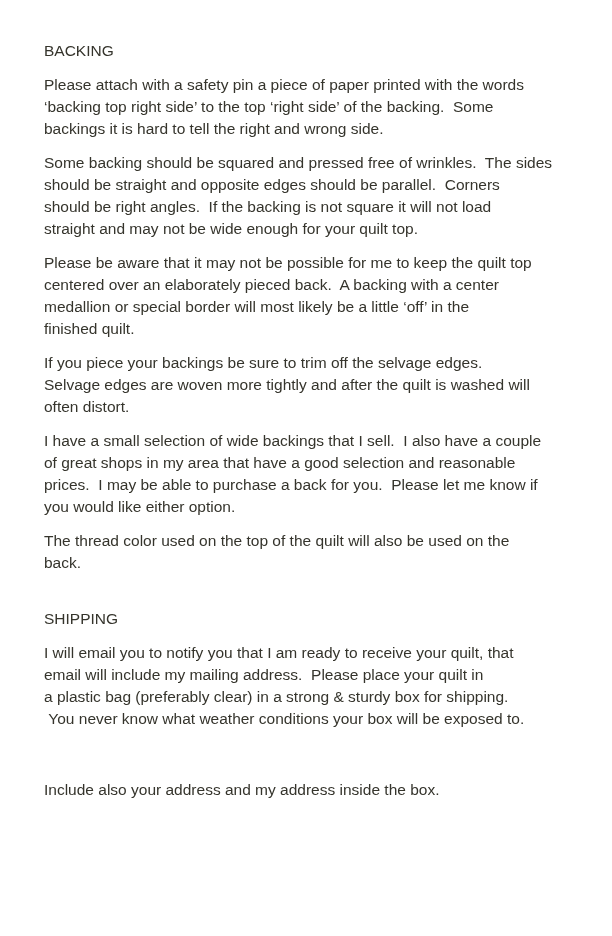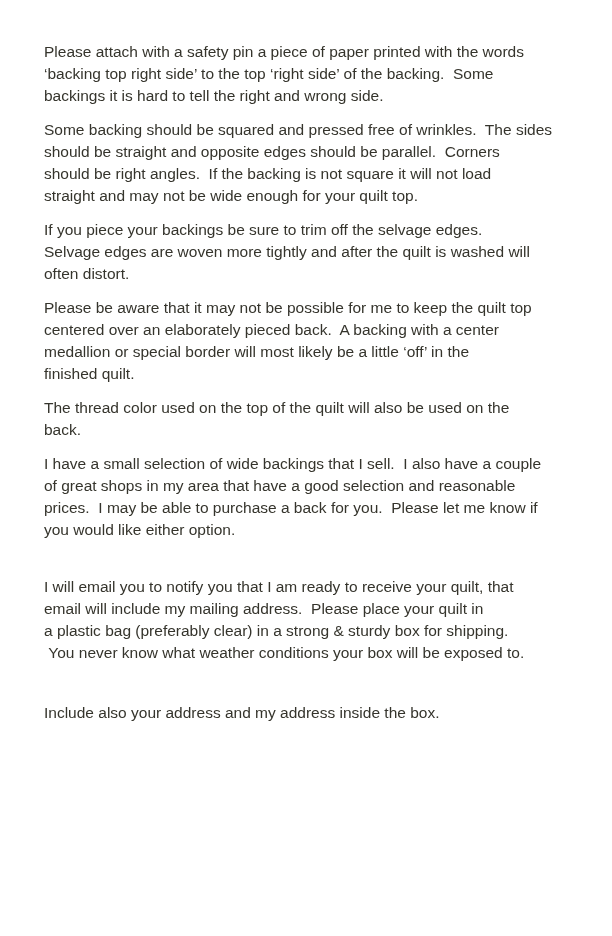--- a/index.html
+++ b/index.html
@@ -19,62 +19,64 @@
     line-height: 22px;
     color: #35342c;
     overflow: hidden;
   }
   .heading {
     margin: 0 0 12px 0;
     font-weight: normal;
     white-space: pre-wrap;
   }
   .para {
-    margin: 1px 0 12px 0;
+    margin: 12px 0 12px 0;
     white-space: pre-wrap;
     max-width: 552px;
   }
   .spacer-section {
     height: 22px;
   }
   .spacer-blank {
     height: 25px;
   }
 </style>
 </head>
 <body>
 
 <div class="page">
 
   <section>
+    <div class="heading">BACKING</div>
     <p class="para">Please attach with a safety pin a piece of paper printed with the words
 ‘backing top right side’ to the top ‘right side’ of the backing.  Some
 backings it is hard to tell the right and wrong side.</p>
     <p class="para">Some backing should be squared and pressed free of wrinkles.  The sides
 should be straight and opposite edges should be parallel.  Corners
 should be right angles.  If the backing is not square it will not load
 straight and may not be wide enough for your quilt top.</p>
-    <p class="para">If you piece your backings be sure to trim off the selvage edges.
-Selvage edges are woven more tightly and after the quilt is washed will
-often distort.</p>
     <p class="para">Please be aware that it may not be possible for me to keep the quilt top
 centered over an elaborately pieced back.  A backing with a center
 medallion or special border will most likely be a little ‘off’ in the
 finished quilt.</p>
-    <p class="para">The thread color used on the top of the quilt will also be used on the
-back.</p>
+    <p class="para">If you piece your backings be sure to trim off the selvage edges.
+Selvage edges are woven more tightly and after the quilt is washed will
+often distort.</p>
     <p class="para">I have a small selection of wide backings that I sell.  I also have a couple
 of great shops in my area that have a good selection and reasonable
 prices.  I may be able to purchase a back for you.  Please let me know if
 you would like either option.</p>
+    <p class="para">The thread color used on the top of the quilt will also be used on the
+back.</p>
   </section>
 
   <div class="spacer-section"></div>
 
   <section>
+    <div class="heading">SHIPPING</div>
     <p class="para">I will email you to notify you that I am ready to receive your quilt, that
 email will include my mailing address.  Please place your quilt in
 a plastic bag (preferably clear) in a strong &amp; sturdy box for shipping.
  You never know what weather conditions your box will be exposed to.</p>
     <div class="spacer-blank"></div>
     <p class="para">Include also your address and my address inside the box.</p>
   </section>
 
 </div>
 

